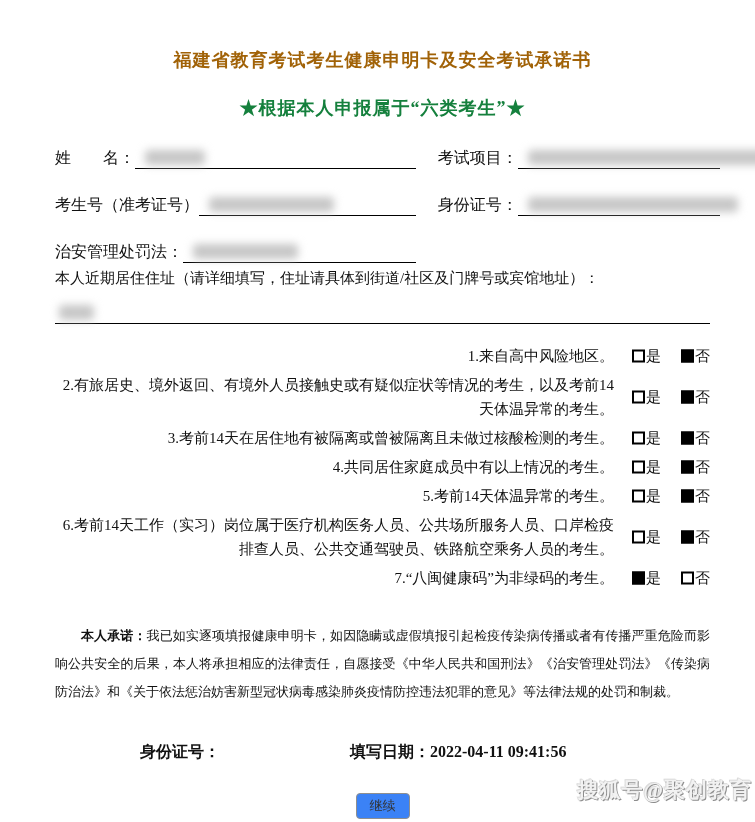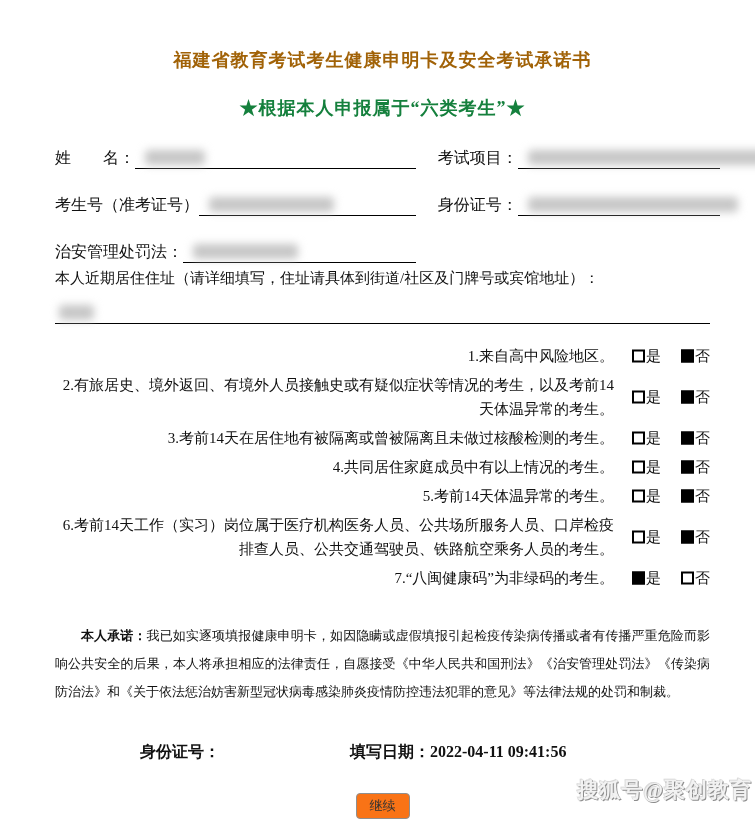--- a/index.html
+++ b/index.html
@@ -60,21 +60,21 @@
 
   
   .sigrow { margin-top: 36px; font-size: 16px; font-weight: bold; display: flex; }
   .sig { margin-left: 85px; }
   .date { margin-left: 130px; }
 
   
   .btnrow { margin-top: 30px; text-align: center; }
   .btn {
     font-family: inherit; font-size: 13px; color: #333;
-    background: #f97316; border: 1px solid #8f8f8f; border-radius: 4px;
+    background: #3b82f6; border: 1px solid #8f8f8f; border-radius: 4px;
     padding: 3px 13px; cursor: pointer;
   }
 
   
   .watermark {
     position: absolute; right: 3px; bottom: 18px;
     font-size: 21px; font-weight: bold; letter-spacing: 1px;
     color: #f2f2f2;
     text-shadow: 1px 1px 0 #8d8d8d, -1px -1px 0 #d9d9d9, 0 0 1px #9a9a9a;
     user-select: none;

